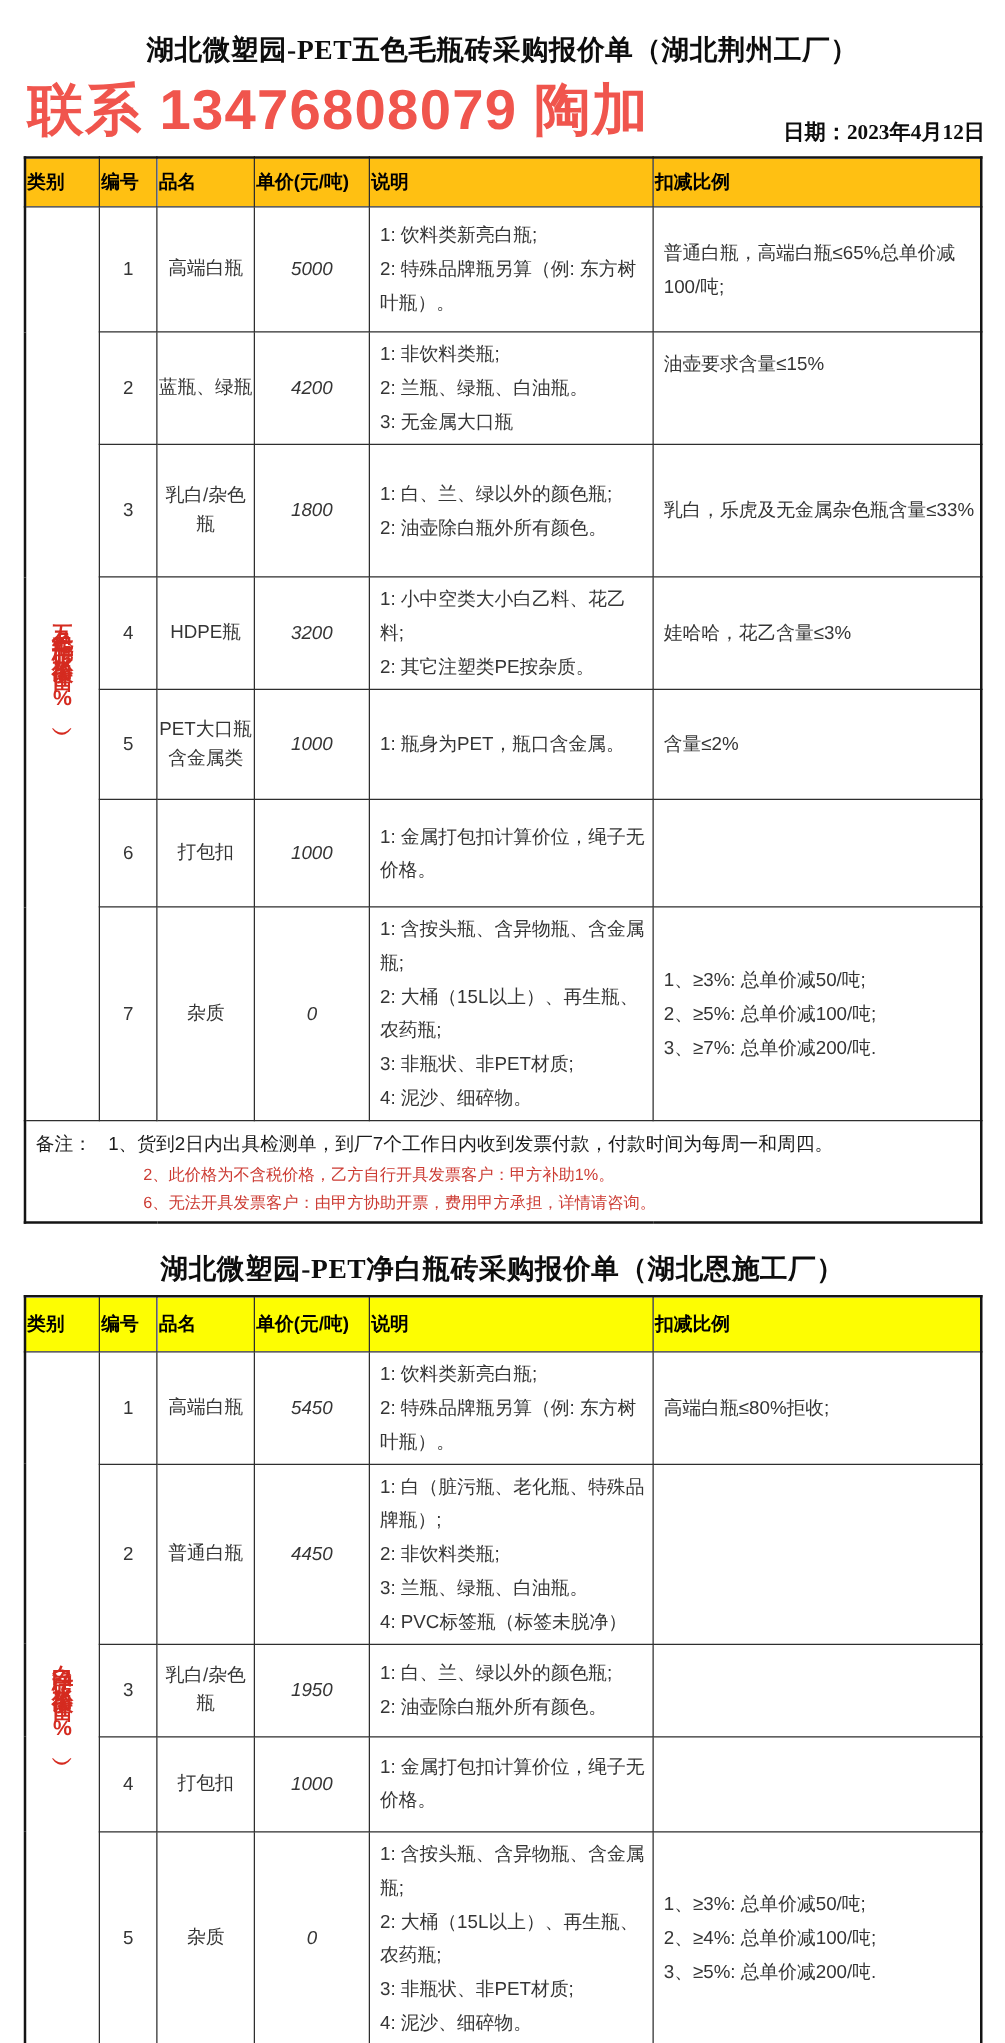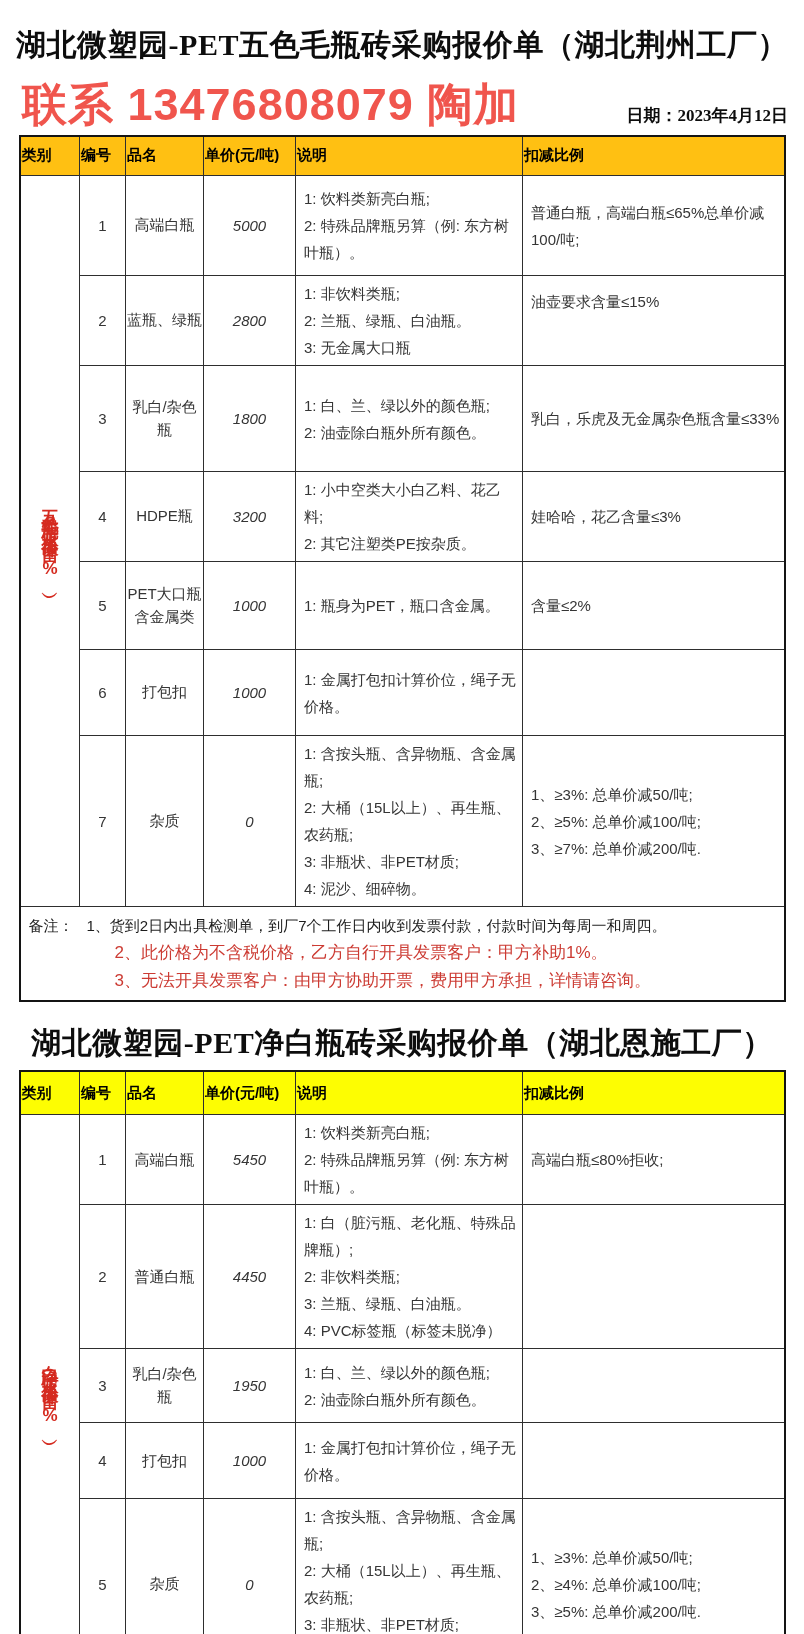--- a/index.html
+++ b/index.html
@@ -1,28 +1,28 @@
 <!DOCTYPE html>
 <html><head>
 <meta charset="utf-8">
 <style>
   html,body{margin:0;padding:0;background:#ffffff;}
   body{width:804px;font-family:"Liberation Sans","DejaVu Sans",sans-serif;color:#222;}
   .page{width:804px;}
 
   .main-title{
     font-family:"Liberation Serif","DejaVu Serif",serif;
-    font-weight:bold;font-size:30px;color:#0d0d0d;
+    font-weight:bold;font-size:22px;color:#0d0d0d;
     text-align:center;margin:0;padding-top:26px;letter-spacing:0.5px;
     line-height:1.25;
   }
   .title2{padding-top:22px;padding-bottom:4px;}
 
   .contact-row{
-    display:flex;justify-content:space-between;align-items:flex-end;
+    display:flex;justify-content:space-between;align-items:center;
     padding:4px 16px 2px 22px;
     gap:32px;
   }
   .contact{
     color:#f0554d;font-weight:bold;font-size:45px;line-height:1.05;
     letter-spacing:1px;white-space:nowrap;
   }
   .date{
     font-family:"Liberation Serif","DejaVu Serif",serif;
     font-weight:bold;font-size:17px;color:#0d0d0d;white-space:nowrap;
@@ -69,21 +69,21 @@
   
   #t1 tr.r1{height:100px;} #t1 tr.r2{height:88px;} #t1 tr.r3{height:106px;}
   #t1 tr.r4{height:90px;}  #t1 tr.r5{height:88px;} #t1 tr.r6{height:86px;}
   #t1 tr.r7{height:142px;}
   #t2 tr.r1{height:78px;}  #t2 tr.r2{height:120px;} #t2 tr.r3{height:74px;}
   #t2 tr.r4{height:76px;}  #t2 tr.r5{height:136px;}
 
   tfoot td.notes-cell{padding:6px 8px 4px 8px;vertical-align:top;}
   .notes-line1{color:#1c1c1c;line-height:1.7;font-size:15px;}
   .notes-label{display:inline-block;min-width:58px;color:#1c1c1c;}
-  .note-red{color:#cc3b33;line-height:1.7;font-size:17px;margin-left:86px;}
+  .note-red{color:#cc3b33;line-height:1.7;font-size:13px;margin-left:86px;}
 </style>
 </head>
 <body>
 
 <div class="page">
 
   <h1 class="main-title">湖北微塑园-PET五色毛瓶砖采购报价单（湖北荆州工厂）</h1>
 
   <div class="contact-row">
     <div class="contact">联系 13476808079 陶加</div>
@@ -117,21 +117,21 @@
         <td class="c-no">1</td>
         <td class="c-name">高端白瓶</td>
         <td class="c-price">5000</td>
         <td class="c-desc">1: 饮料类新亮白瓶;
 2: 特殊品牌瓶另算（例: 东方树叶瓶）。</td>
         <td class="c-ded">普通白瓶，高端白瓶≤65%总单价减100/吨;</td>
       </tr>
       <tr class="r2">
         <td class="c-no">2</td>
         <td class="c-name">蓝瓶、绿瓶</td>
-        <td class="c-price">2800</td>
+        <td class="c-price">4200</td>
         <td class="c-desc">1: 非饮料类瓶;
 2: 兰瓶、绿瓶、白油瓶。
 3: 无金属大口瓶</td>
         <td class="c-ded">油壶要求含量≤15%</td>
       </tr>
       <tr class="r3">
         <td class="c-no">3</td>
         <td class="c-name">乳白/杂色瓶</td>
         <td class="c-price">1800</td>
         <td class="c-desc">1: 白、兰、绿以外的颜色瓶;
@@ -172,21 +172,21 @@
         <td class="c-ded">1、≥3%: 总单价减50/吨;
 2、≥5%: 总单价减100/吨;
 3、≥7%: 总单价减200/吨.</td>
       </tr>
     </tbody>
     <tfoot>
       <tr>
         <td class="notes-cell" colspan="6">
           <div class="notes-line1"><span class="notes-label">备注：</span><span>1、货到2日内出具检测单，到厂7个工作日内收到发票付款，付款时间为每周一和周四。</span></div>
           <div class="note-red">2、此价格为不含税价格，乙方自行开具发票客户：甲方补助1%。</div>
-          <div class="note-red">3、无法开具发票客户：由甲方协助开票，费用甲方承担，详情请咨询。</div>
+          <div class="note-red">6、无法开具发票客户：由甲方协助开票，费用甲方承担，详情请咨询。</div>
         </td>
       </tr>
     </tfoot>
   </table>
 
   <h1 class="main-title title2">湖北微塑园-PET净白瓶砖采购报价单（湖北恩施工厂）</h1>
 
   <table class="quote t2" id="t2">
     <colgroup>
       <col style="width:60px">

